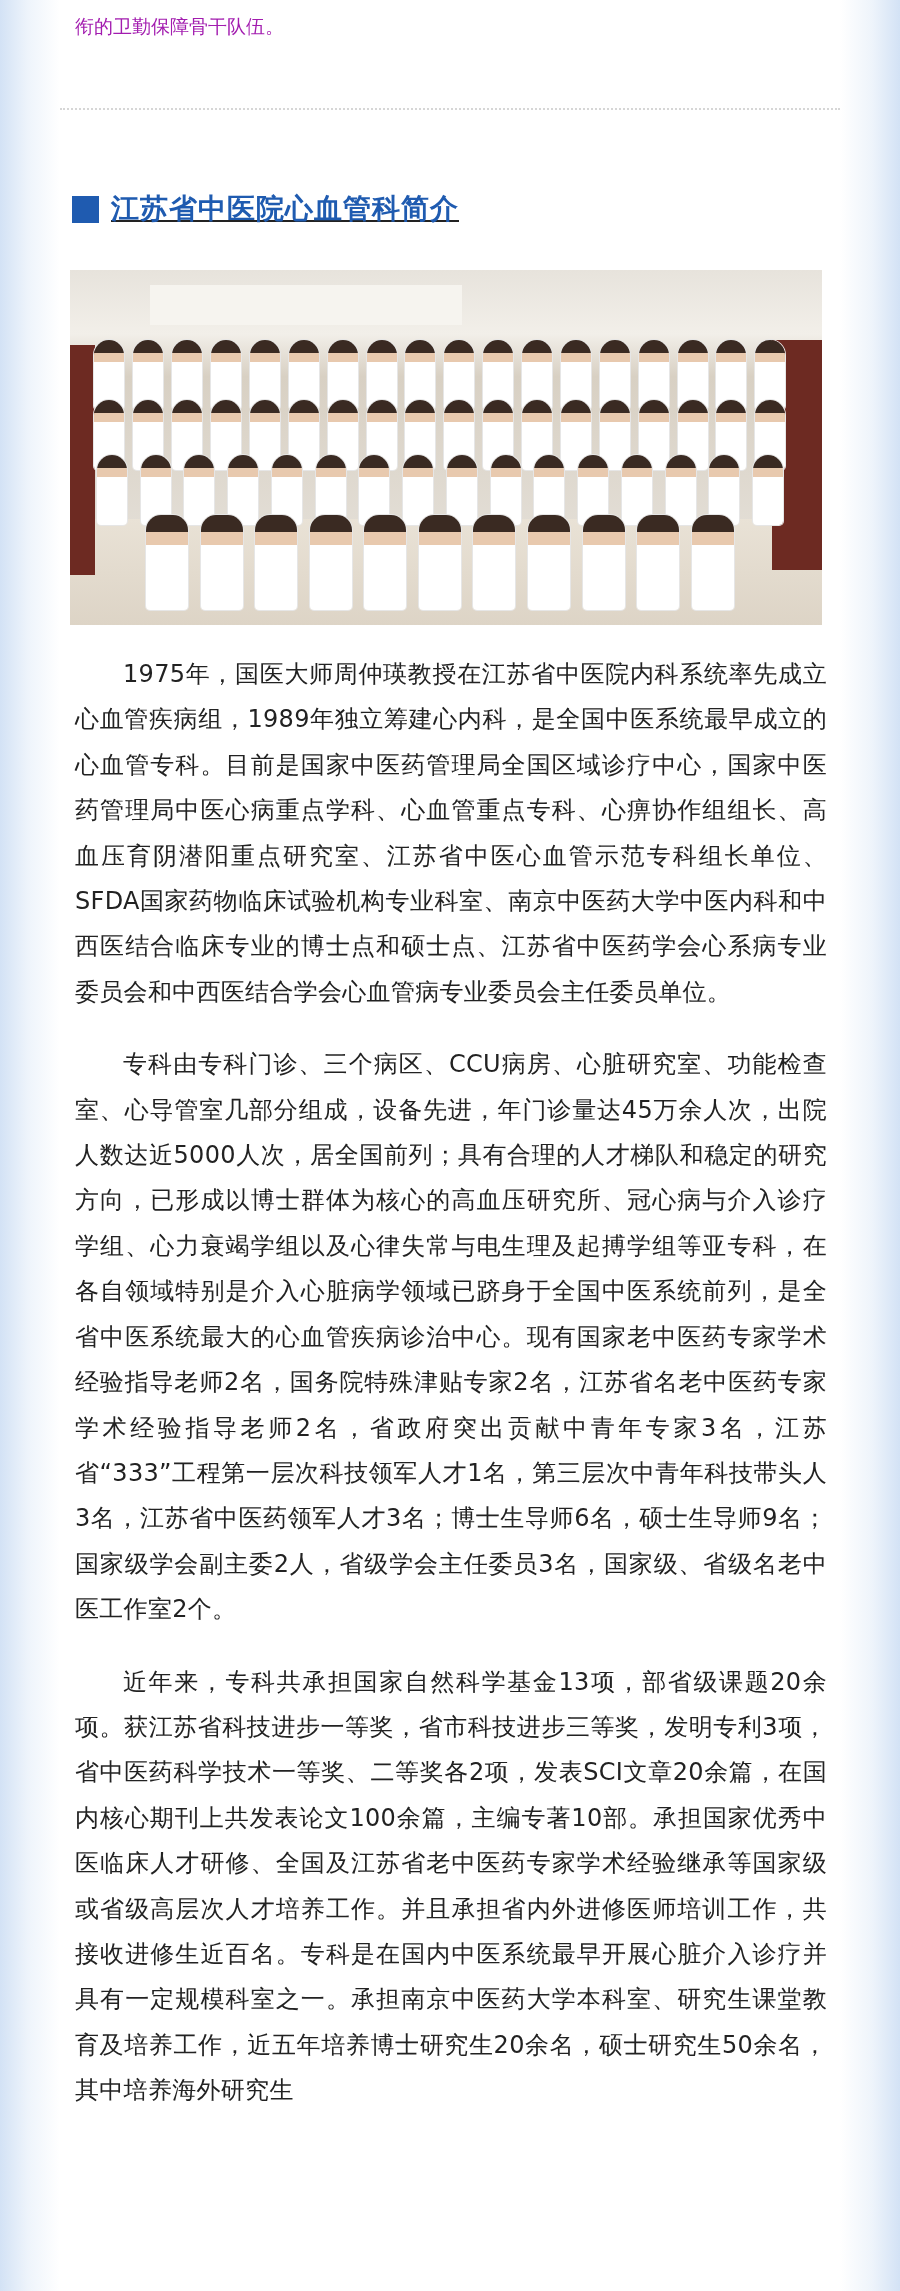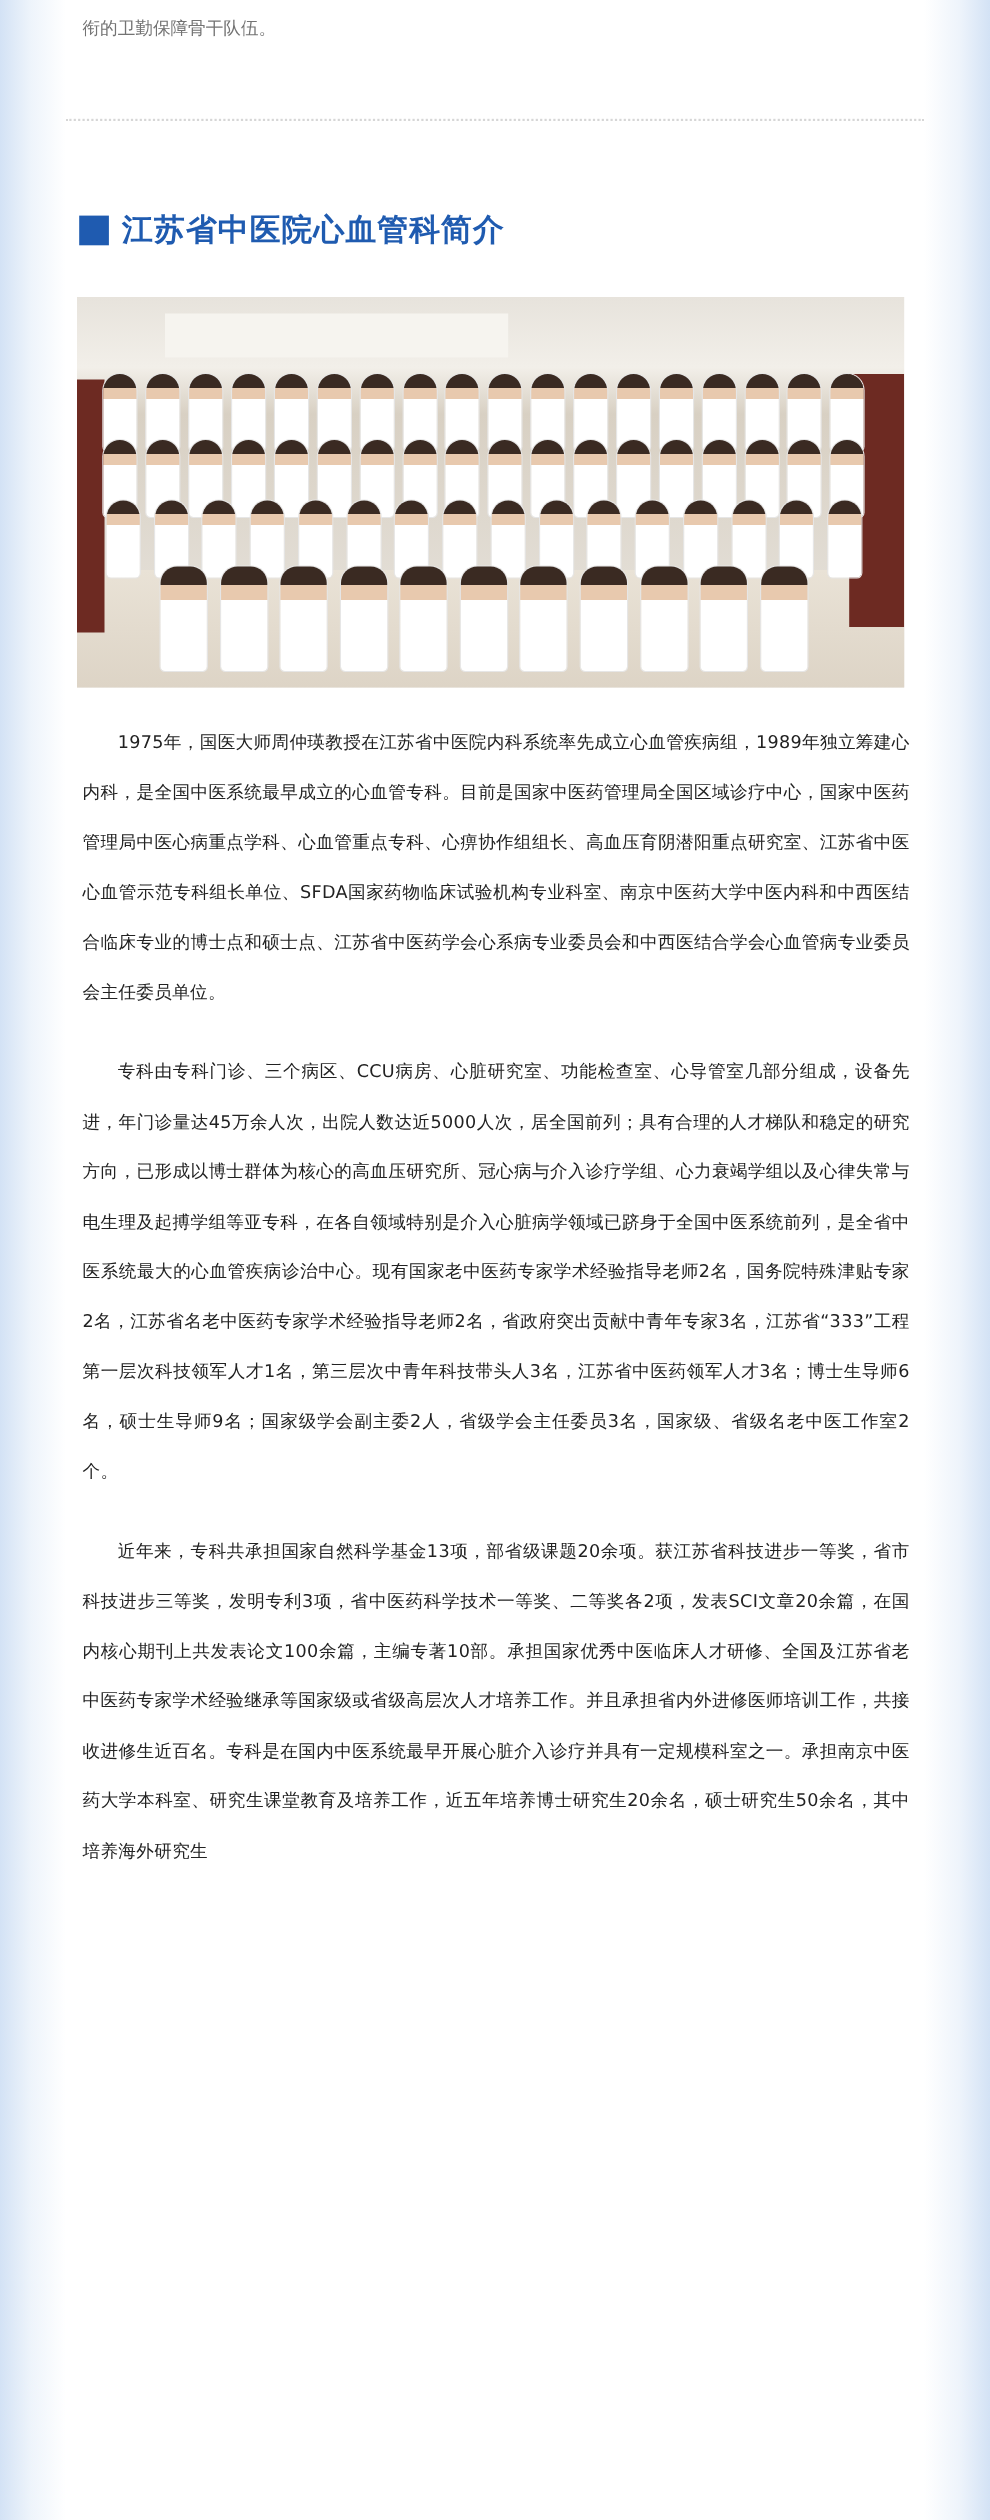--- a/index.html
+++ b/index.html
@@ -8,29 +8,29 @@
     height: 2291px;
     overflow: hidden;
     position: relative;
     background: linear-gradient(to right, #d3e2f5 0px, #eef4fb 28px, #ffffff 60px, #ffffff 840px, #eef4fb 872px, #d3e2f5 900px);
     font-family: "DejaVu Sans", "Liberation Sans", sans-serif;
     color: #222222;
   }
   .page { position: absolute; left: 0; top: 0; width: 900px; }
   .tail-line {
     position: absolute; left: 75px; top: 8px;
-    font-size: 16px; line-height: 36px; color: #737373;
+    font-size: 19px; line-height: 36px; color: #a21caf;
   }
   .divider {
     position: absolute; left: 60px; top: 108px; width: 780px; height: 0;
     border-top: 2px dotted #d6d6d6;
   }
   .section-heading {
     position: absolute; left: 72px; top: 190px;
-    display: flex; align-items: center;
+    display: flex; align-items: center; text-decoration: underline;
   }
   .heading-marker {
     width: 27px; height: 27px; background: #1f5bb0; margin-right: 12px;
   }
   .heading-text {
     font-size: 28px; font-weight: bold; color: #1f5bb0; letter-spacing: 1px;
   }
   .team-photo {
     position: absolute; left: 70px; top: 270px; width: 752px; height: 355px;
     background:
@@ -50,21 +50,21 @@
   .photo-row span {
     display: block; width: 30px; height: 70px; border-radius: 15px 15px 4px 4px;
     background: linear-gradient(to bottom, #3a2a22 0 18%, #e8c9ae 18% 32%, #ffffff 32% 100%);
     box-shadow: 0 0 0 1px #e6e6e6;
   }
   .content {
     position: absolute; left: 75px; top: 652px; width: 752px;
   }
   .para {
     margin: 0 0 27px 0;
-    font-size: 16px;
+    font-size: 24px;
     line-height: 45.4px;
     text-indent: 2em;
     text-align: justify;
     letter-spacing: 0.3px;
     color: #222;
   }
 </style>
 </head>
 <body>
 

